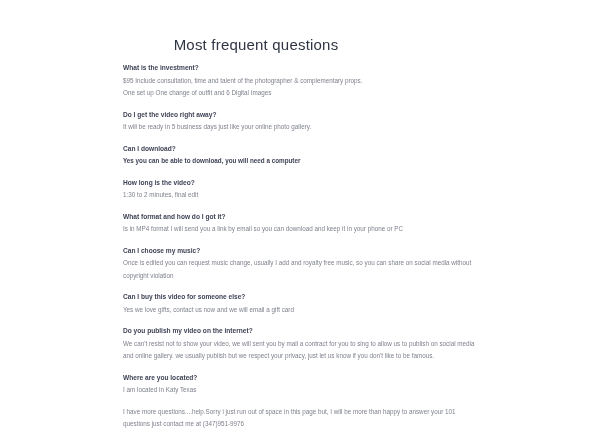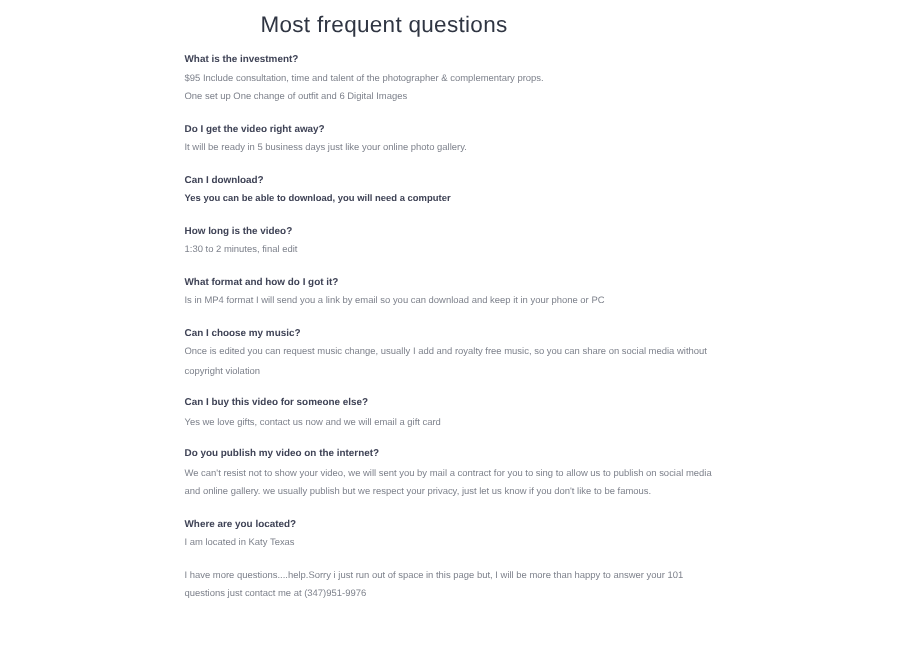--- a/index.html
+++ b/index.html
@@ -6,21 +6,21 @@
   html, body {
     width: 600px;
     height: 437px;
     background: #ffffff;
     font-family: "Liberation Sans", sans-serif;
     overflow: hidden;
   }
   .page {
     width: 512px;
     height: 437px;
-    padding-top: 8px;
+    padding-top: 36px;
   }
   .page-title {
     text-align: center;
     font-size: 15px;
     font-weight: 400;
     color: #2f3542;
     letter-spacing: 0.2px;
     margin-bottom: 9px;
   }
   .faq-container {

